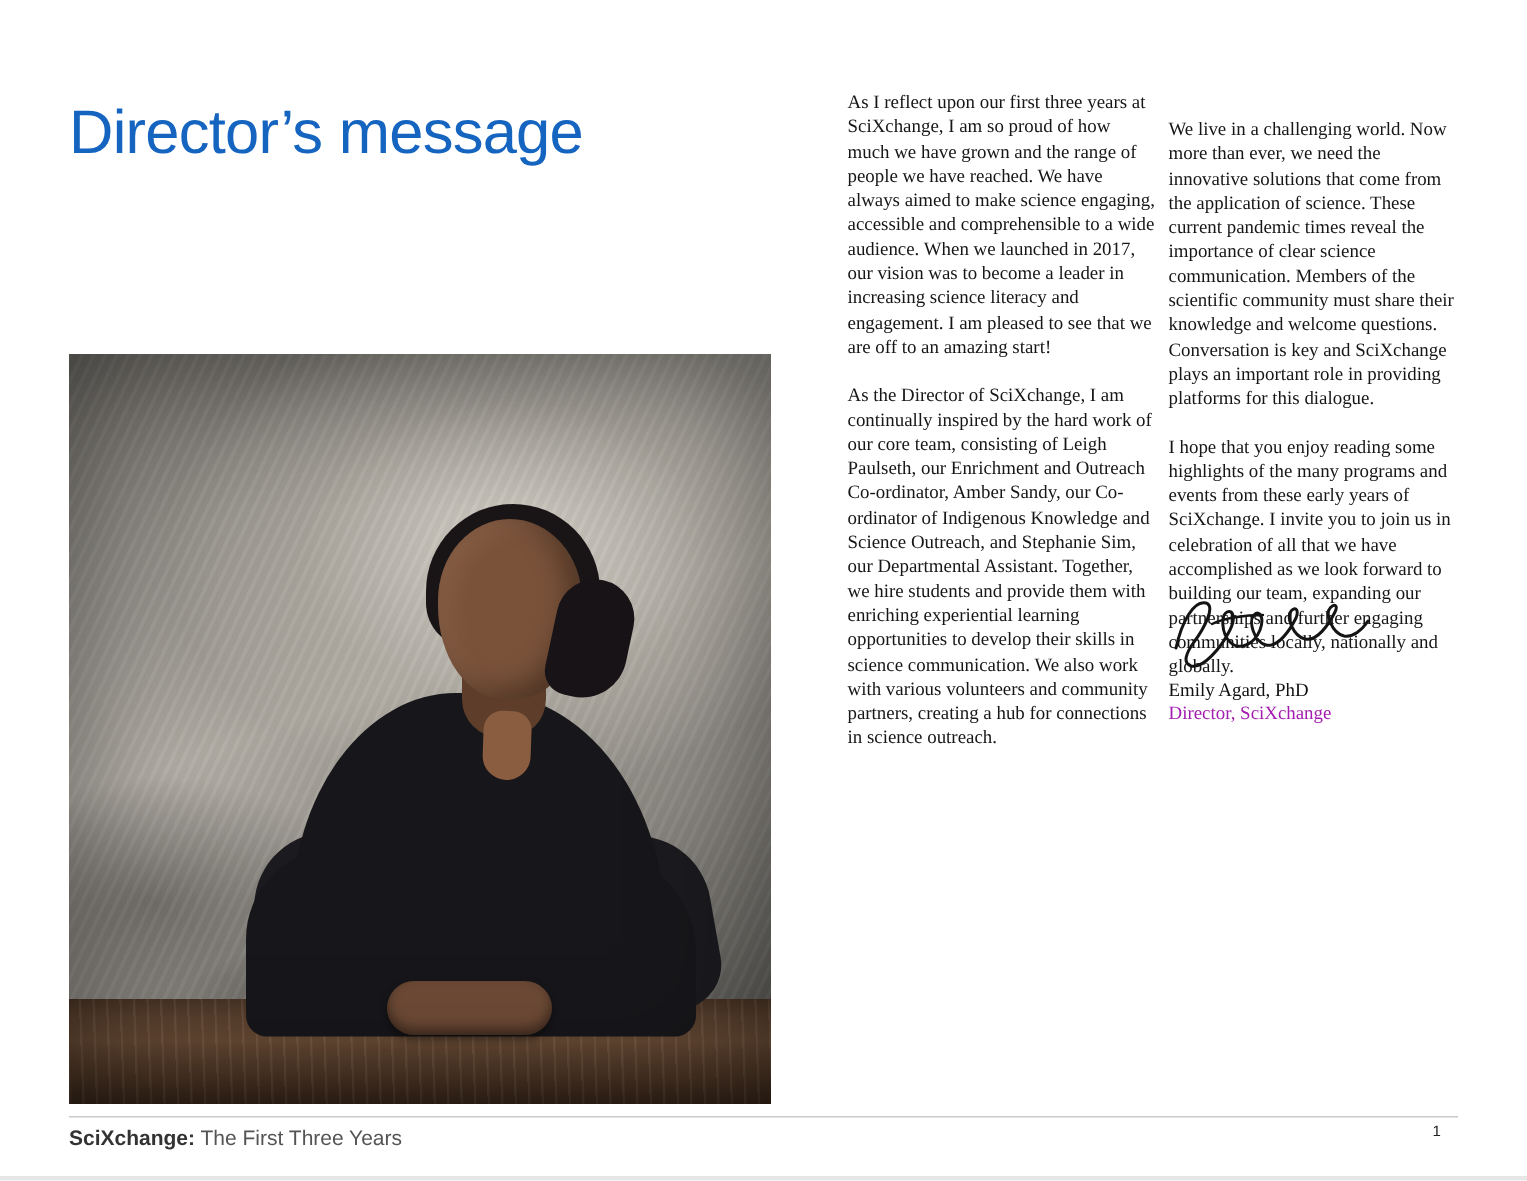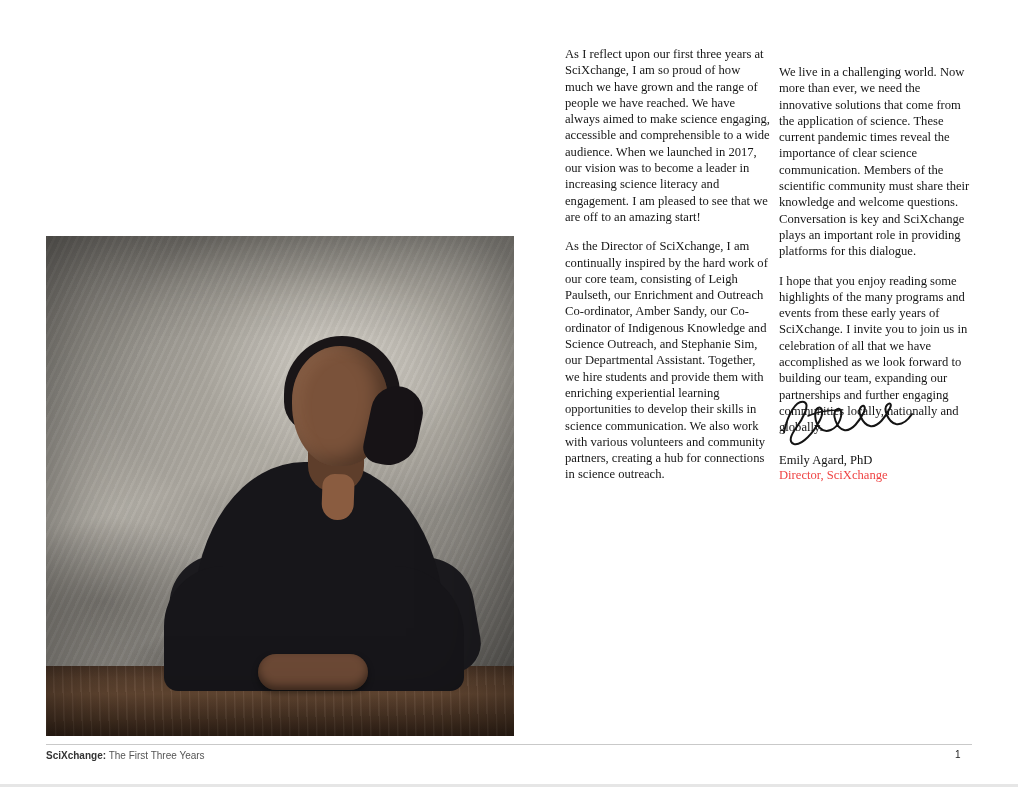--- a/index.html
+++ b/index.html
@@ -182,21 +182,21 @@
   
   .col {
     position: absolute;
     font-family: "Liberation Serif", serif;
     font-size: 12.6px;
     line-height: 16.3px;
     color: #161616;
     text-align: left;
   }
   .col p {
-    margin: 2px 0 13px 0;
+    margin: 16px 0 13px 0;
   }
   .col-1 { left: 565px; top: 44px; width: 205px; }
   .col-2 { left: 779px; top: 62px; width: 196px; }
 
   .signature {
     position: absolute;
     left: 778px;
     top: 394px;
     width: 140px;
     height: 56px;
@@ -209,36 +209,36 @@
     font-size: 12.6px;
     font-weight: normal;
     color: #111;
   }
   .sig-role {
     position: absolute;
     left: 779px;
     top: 468px;
     font-family: "Liberation Serif", serif;
     font-size: 12.6px;
-    color: #ef4444;
+    color: #a21caf;
   }
   .footer-rule {
     position: absolute;
     left: 46px;
     top: 744px;
     width: 926px;
     height: 1px;
     background: #c9c9c9;
   }
   .footer-left {
     position: absolute;
     left: 46px;
     top: 750px;
     font-family: "Liberation Sans", sans-serif;
-    font-size: 10px;
+    font-size: 14px;
     color: #333;
     text-align: center;
   }
   .footer-left b { font-weight: bold; }
   .footer-left span.sub { color: #555; }
   .footer-page {
     position: absolute;
     left: 955px;
     top: 749px;
     font-family: "Liberation Sans", sans-serif;
@@ -252,20 +252,21 @@
     width: 1018px;
     height: 3px;
     background: #e6e6e6;
   }
 </style>
 </head>
 <body>
 
 <div class="page">
 
+  <h1 class="page-title">Director’s message</h1>
 
   <div class="photo">
     <div class="wall"></div>
     <div class="shadow"></div>
     <div class="table"></div>
     <div class="fig-arm-l"></div>
     <div class="fig-arm-r"></div>
     <div class="fig-body"></div>
     <div class="fig-body2"></div>
     <div class="fig-neck"></div>

